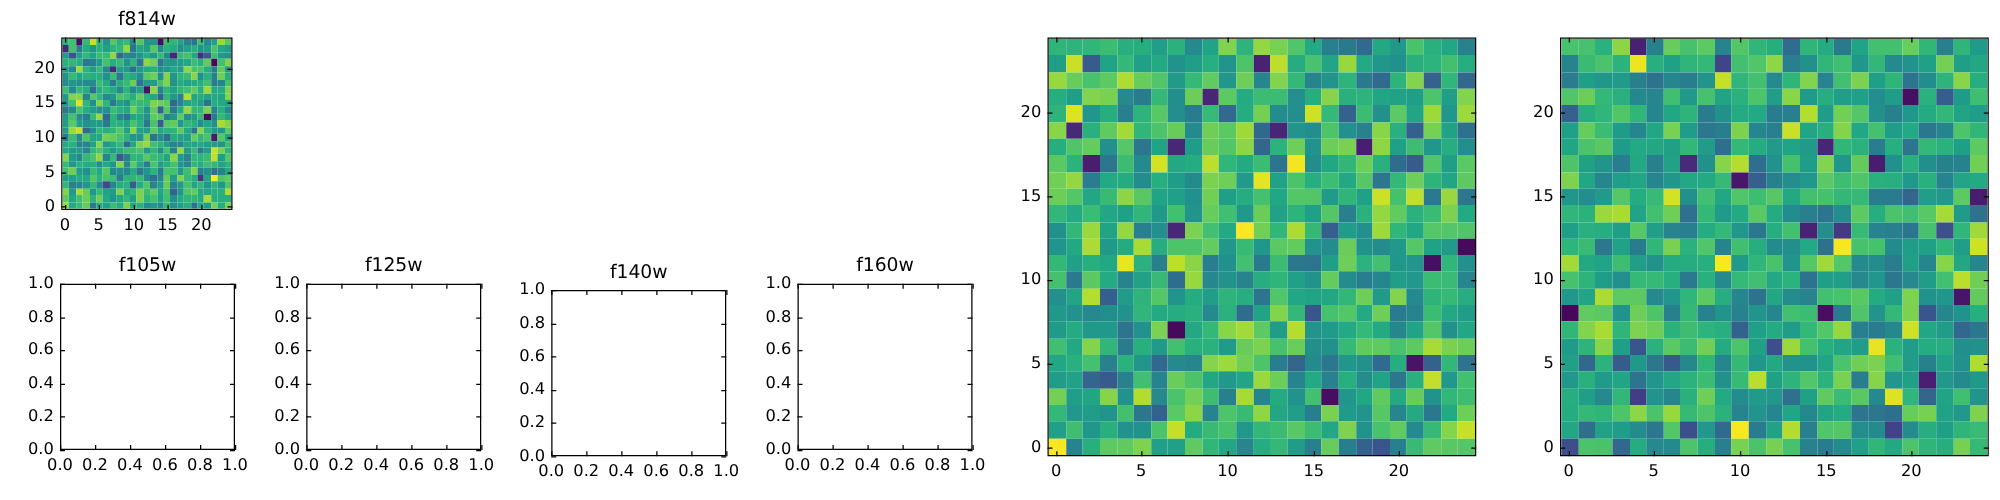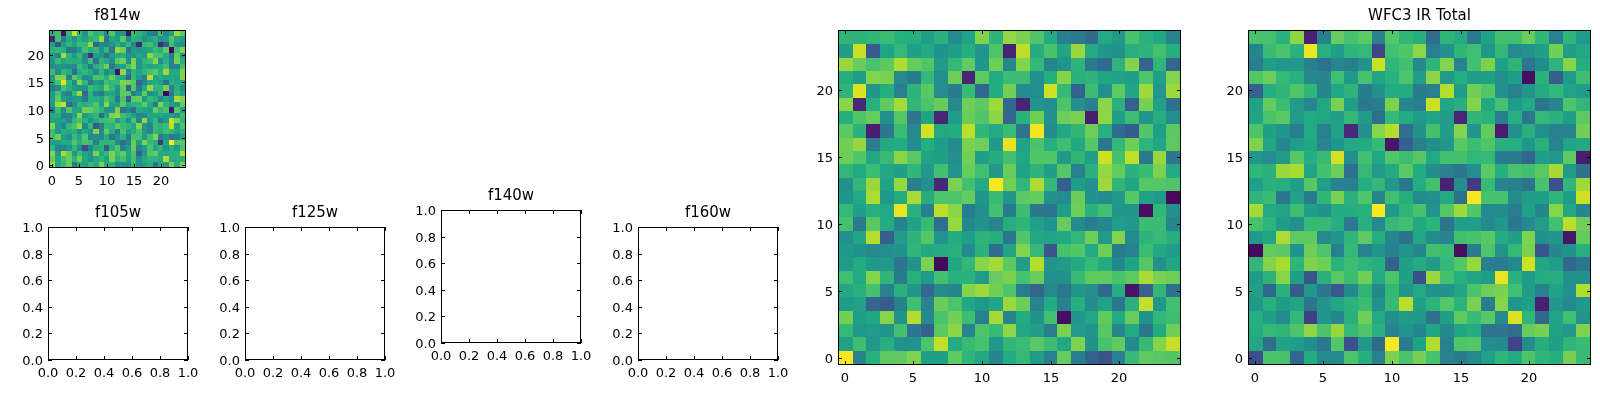--- a/index.html
+++ b/index.html
@@ -756,21 +756,21 @@
       <div class="tickline" style="left: 0px; top: 53px; width: 4px; height: 1px;"></div>
       <div class="tickline" style="left: 136px; top: 53px; width: 4px; height: 1px;"></div>
       <div class="ticklbl ylbl" style="right: 145px; top: 53px; left: auto; font-size: 13px;">0.6</div>
       <div class="tickline" style="left: 0px; top: 27px; width: 4px; height: 1px;"></div>
       <div class="tickline" style="left: 136px; top: 27px; width: 4px; height: 1px;"></div>
       <div class="ticklbl ylbl" style="right: 145px; top: 27px; left: auto; font-size: 13px;">0.8</div>
       <div class="tickline" style="left: 0px; top: 0px; width: 4px; height: 1px;"></div>
       <div class="tickline" style="left: 136px; top: 0px; width: 4px; height: 1px;"></div>
       <div class="ticklbl ylbl" style="right: 145px; top: 0px; left: auto; font-size: 13px;">1.0</div>
     </div>
-    <div class="panel" style="left: 441px; top: 210px; width: 140px; height: 133px;">
+    <div class="panel" style="left: 441px; top: 232px; width: 140px; height: 133px;">
       <div class="title" style="left: 0px; top: -22px; font-size: 15px;">f140w</div>
       <div class="axes" style="left: 0px; top: 0px; width: 140px; height: 133px;"></div>
       <div class="tickline" style="left: 0px; top: 129px; width: 1px; height: 4px;"></div>
       <div class="tickline" style="left: 0px; top: 0px; width: 1px; height: 4px;"></div>
       <div class="ticklbl xlbl" style="left: 0px; top: 139px; font-size: 13px;">0.0</div>
       <div class="tickline" style="left: 28px; top: 129px; width: 1px; height: 4px;"></div>
       <div class="tickline" style="left: 28px; top: 0px; width: 1px; height: 4px;"></div>
       <div class="ticklbl xlbl" style="left: 28px; top: 139px; font-size: 13px;">0.2</div>
       <div class="tickline" style="left: 56px; top: 129px; width: 1px; height: 4px;"></div>
       <div class="tickline" style="left: 56px; top: 0px; width: 1px; height: 4px;"></div>
@@ -1498,21 +1498,20 @@
       <div class="tickline" style="left: 339px; top: 194px; width: 4px; height: 1px;"></div>
       <div class="ticklbl ylbl" style="right: 348px; top: 194px; left: auto; font-size: 13px;">10</div>
       <div class="tickline" style="left: 0px; top: 127px; width: 4px; height: 1px;"></div>
       <div class="tickline" style="left: 339px; top: 127px; width: 4px; height: 1px;"></div>
       <div class="ticklbl ylbl" style="right: 348px; top: 127px; left: auto; font-size: 13px;">15</div>
       <div class="tickline" style="left: 0px; top: 60px; width: 4px; height: 1px;"></div>
       <div class="tickline" style="left: 339px; top: 60px; width: 4px; height: 1px;"></div>
       <div class="ticklbl ylbl" style="right: 348px; top: 60px; left: auto; font-size: 13px;">20</div>
     </div>
     <div class="panel" style="left: 1248px; top: 30px; width: 343px; height: 335px;">
-      <div class="title" style="left: 0px; top: -22px; font-size: 15px;">WFC3 IR Total</div>
       <div class="axes" style="left: 0px; top: 0px; width: 343px; height: 335px;">
         <div class="hm" style="grid-template-columns: repeat(25, 1fr); grid-template-rows: repeat(25, 1fr);">
           <i style="background: rgb(73, 194, 109);"></i>
           <i style="background: rgb(71, 193, 109);"></i>
           <i style="background: rgb(43, 177, 125);"></i>
           <i style="background: rgb(140, 214, 70);"></i>
           <i style="background: rgb(72, 33, 114);"></i>
           <i style="background: rgb(39, 129, 141);"></i>
           <i style="background: rgb(103, 204, 92);"></i>
           <i style="background: rgb(71, 193, 109);"></i>

